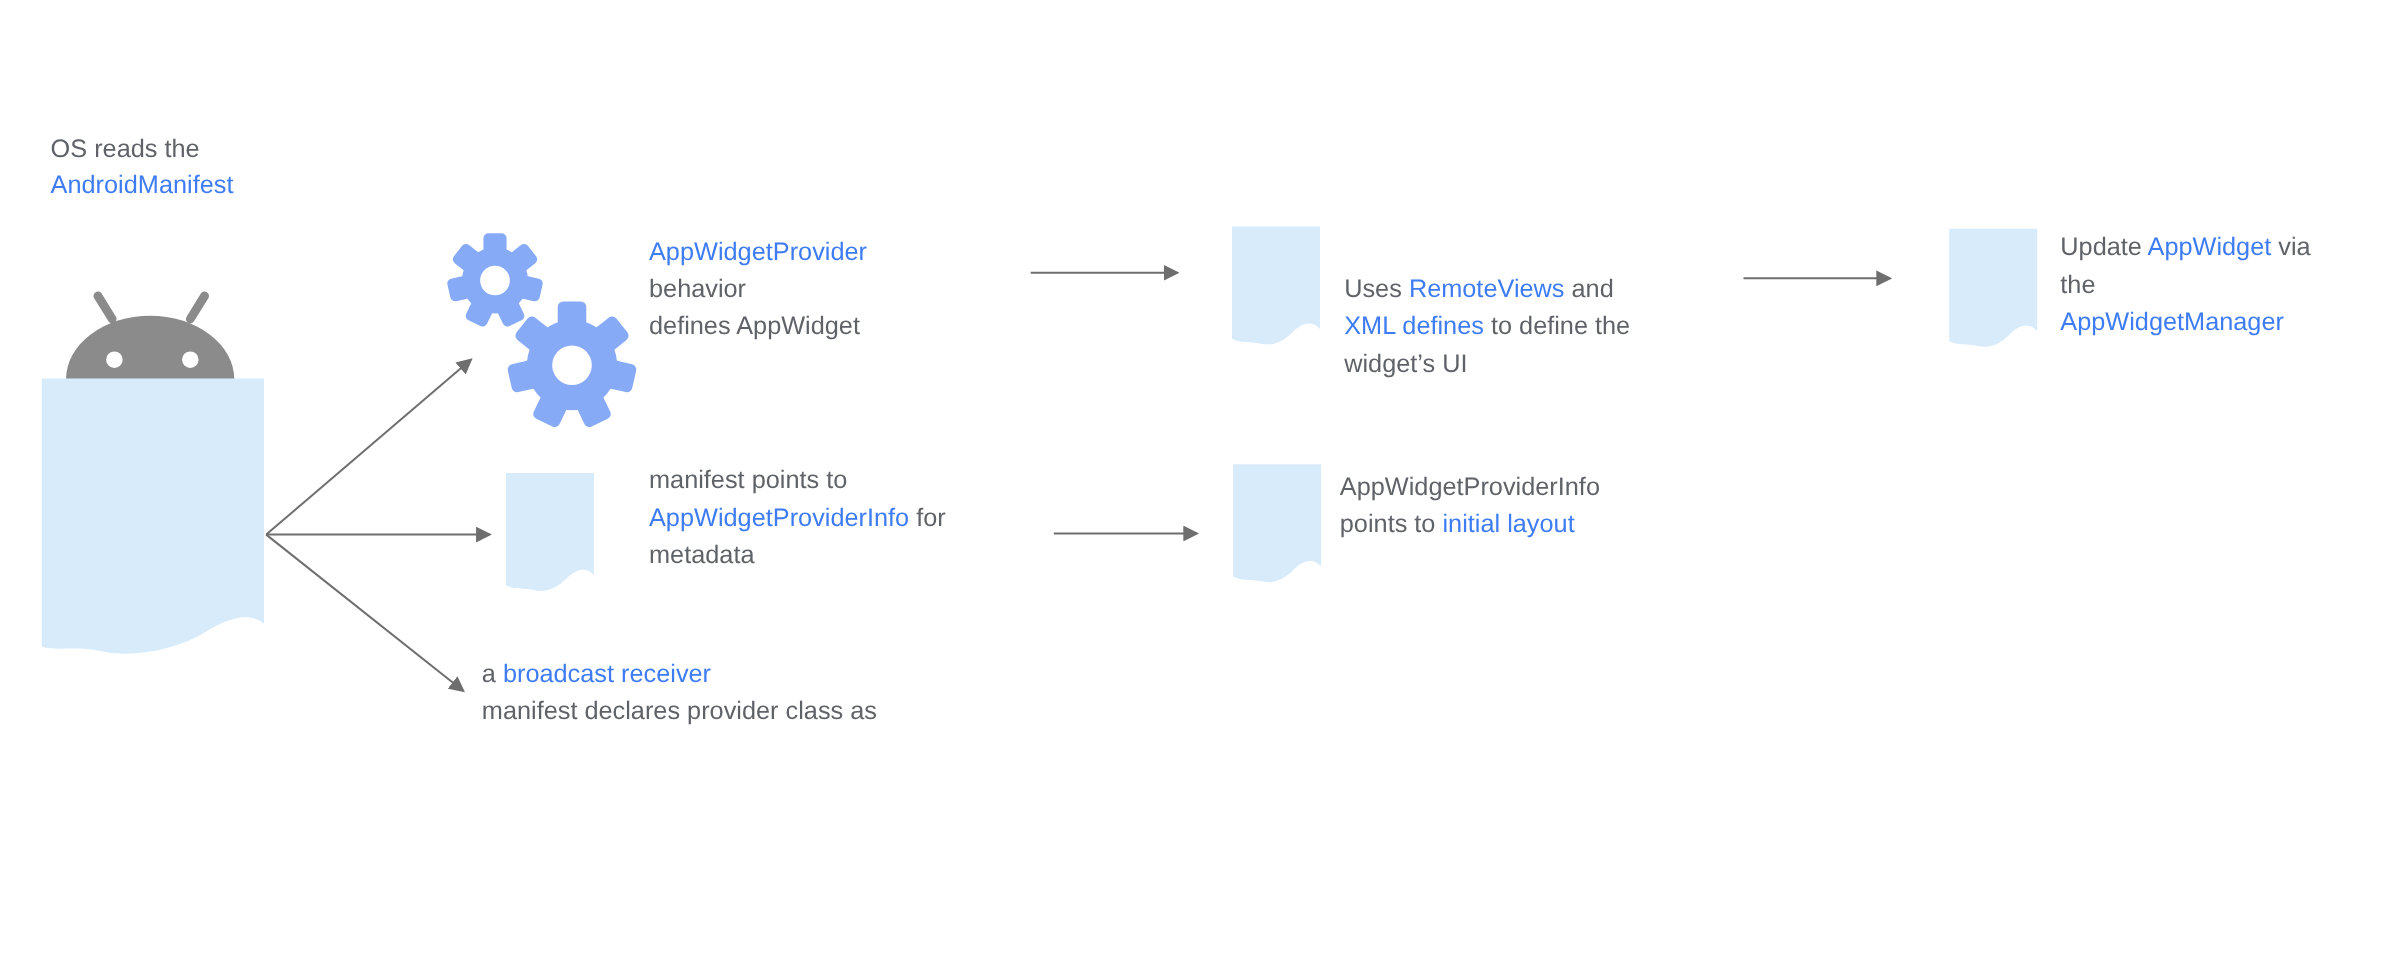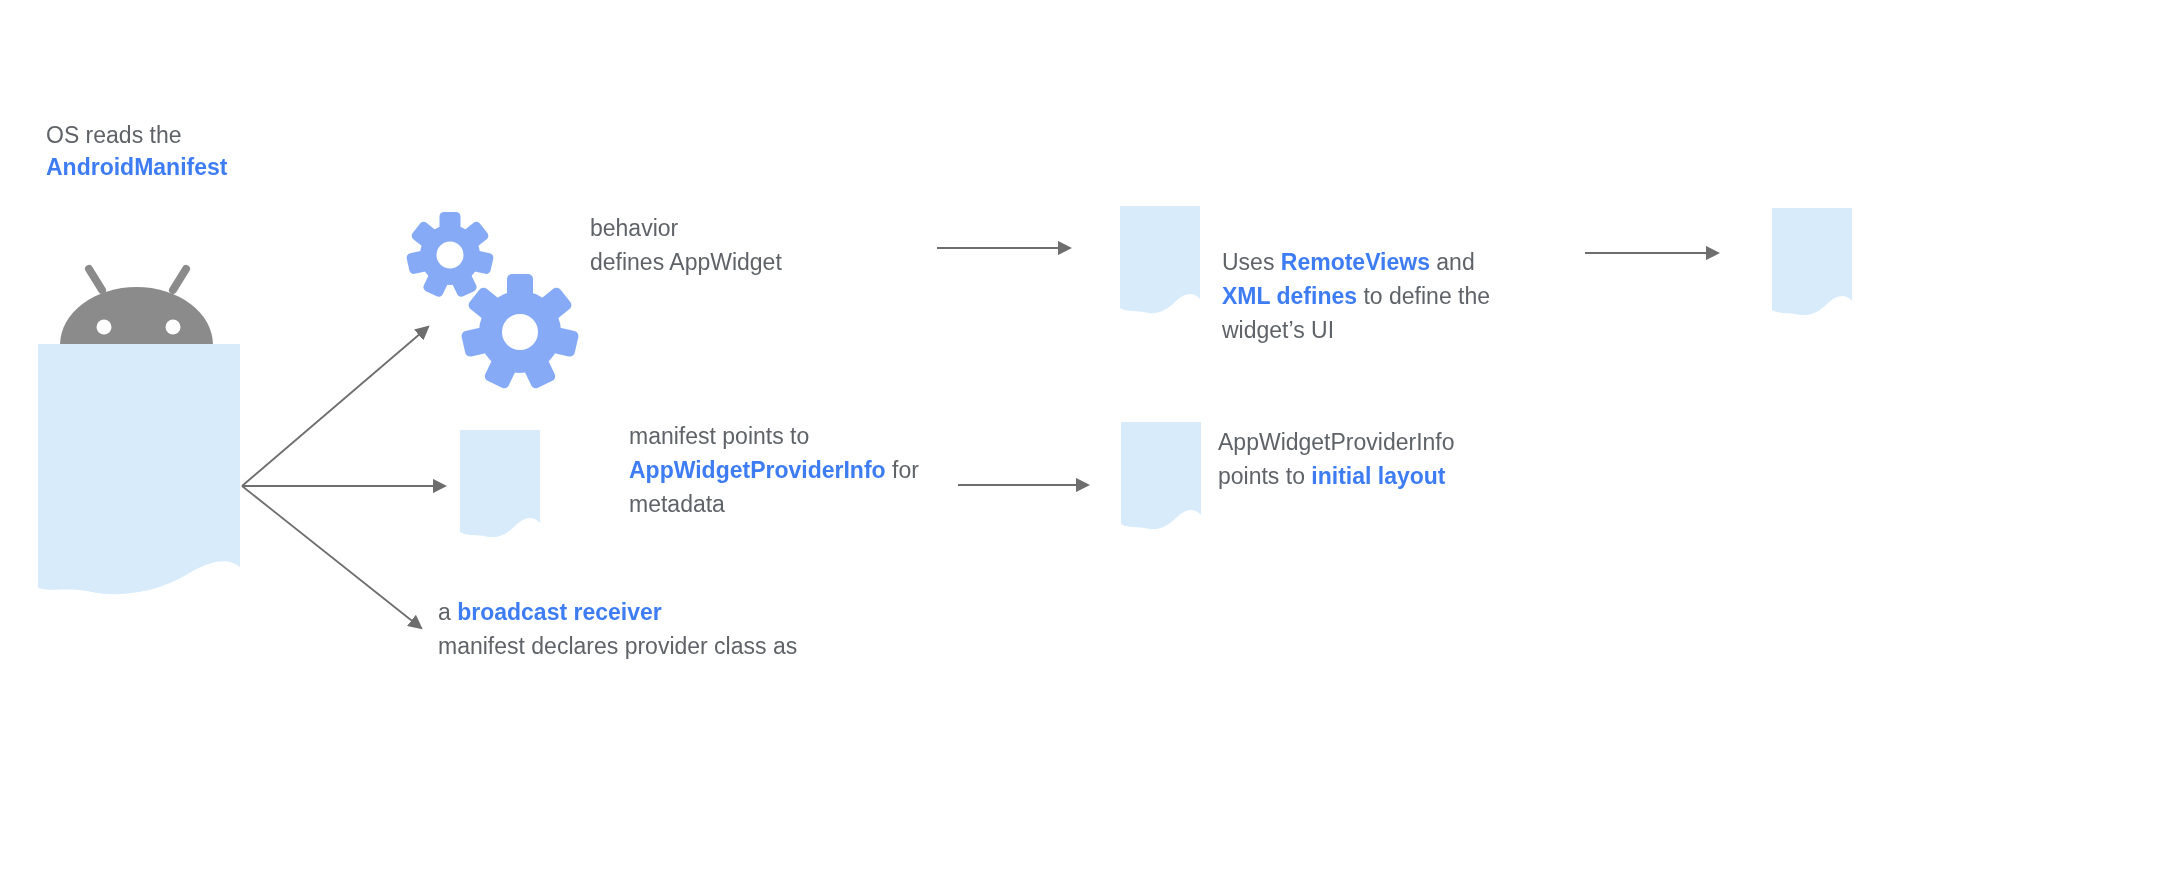--- a/index.html
+++ b/index.html
@@ -29,26 +29,26 @@
   .gear-hole{fill:var(--background);}
   .edge{stroke:var(--arrow-gray);stroke-width:1.8;fill:none;}
   .arrowhead{fill:var(--arrow-gray);}
   .tb{
     position:absolute;
     font-size:23px;
     line-height:34px;
     color:var(--text-gray);
     white-space:nowrap;
   }
-  .tb .link{color:var(--accent-blue);font-weight:bold;}
+  .tb .link{color:var(--accent-blue);font-weight:normal;}
   .tb-os{left:46px;top:119px;line-height:32px;}
   .tb-provider{left:590px;top:211px;}
   .tb-remoteviews{left:1222px;top:207px;margin-top:38px;}
   .tb-update{left:1873px;top:207px;}
-  .tb-providerinfo{left:590px;top:419px;margin-left:39px;}
+  .tb-providerinfo{left:590px;top:419px;}
   .tb-initiallayout{left:1218px;top:425px;}
   .tb-broadcast{left:438px;top:595px;}
 </style>
 </head>
 <body>
 
 <div class="canvas">
 
   <svg class="diagram" width="2166" height="872" viewBox="0 0 2166 872">
     <defs>
@@ -108,27 +108,33 @@
     <use href="#doc" x="460" y="430" class="doc"></use>
     <line class="edge" x1="958" y1="485" x2="1088" y2="485" marker-end="url(#arrow)"></line>
     <use href="#doc" x="1121" y="422" class="doc"></use>
   </svg>
 
   <div class="tb tb-os">
       <div><span>OS reads the</span></div>
       <div><span class="link">AndroidManifest</span></div>
     </div>
   <div class="tb tb-provider">
+      <div><span class="link">AppWidgetProvider</span></div>
       <div><span>behavior</span></div>
       <div><span>defines AppWidget</span></div>
     </div>
   <div class="tb tb-remoteviews">
       <div><span>Uses </span><span class="link">RemoteViews</span><span> and</span></div>
       <div><span class="link">XML defines</span><span> to define the</span></div>
       <div><span>widget’s UI</span></div>
+    </div>
+  <div class="tb tb-update">
+      <div><span>Update </span><span class="link">AppWidget</span><span> via</span></div>
+      <div><span>the</span></div>
+      <div><span class="link">AppWidgetManager</span></div>
     </div>
   <div class="tb tb-providerinfo">
       <div><span>manifest points to</span></div>
       <div><span class="link">AppWidgetProviderInfo</span><span> for</span></div>
       <div><span>metadata</span></div>
     </div>
   <div class="tb tb-initiallayout">
       <div><span>AppWidgetProviderInfo</span></div>
       <div><span>points to </span><span class="link">initial layout</span></div>
     </div>

